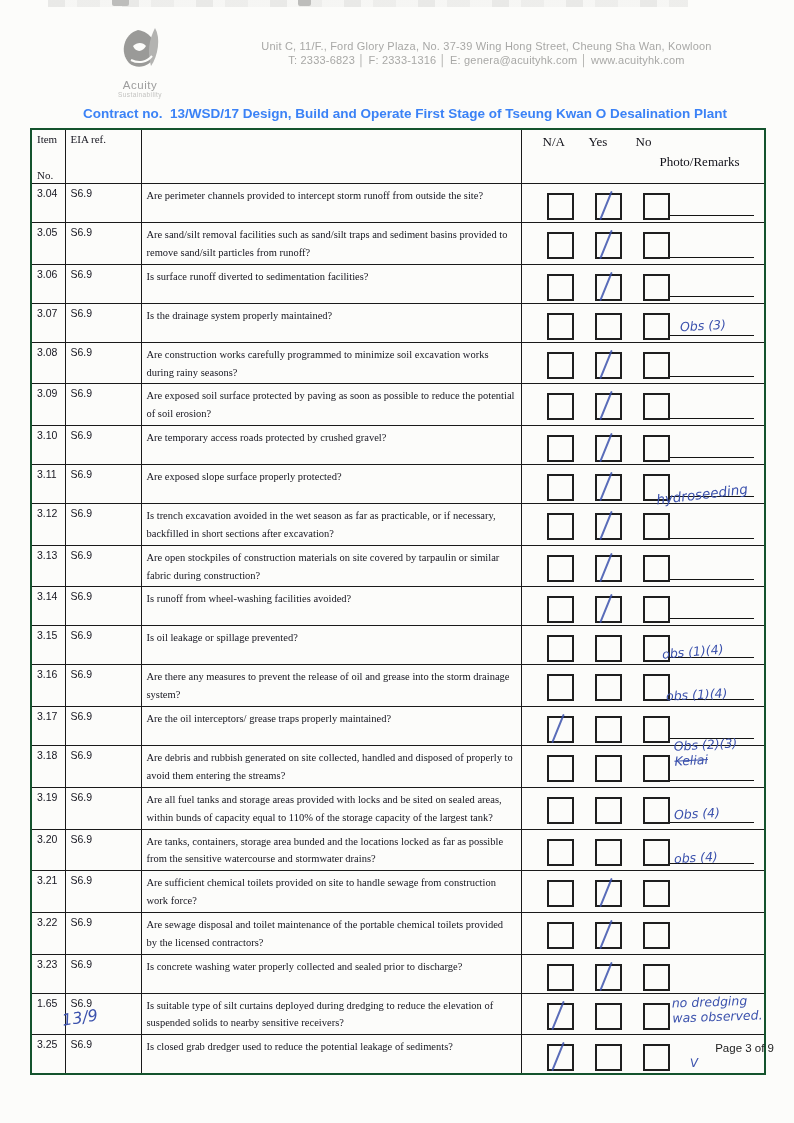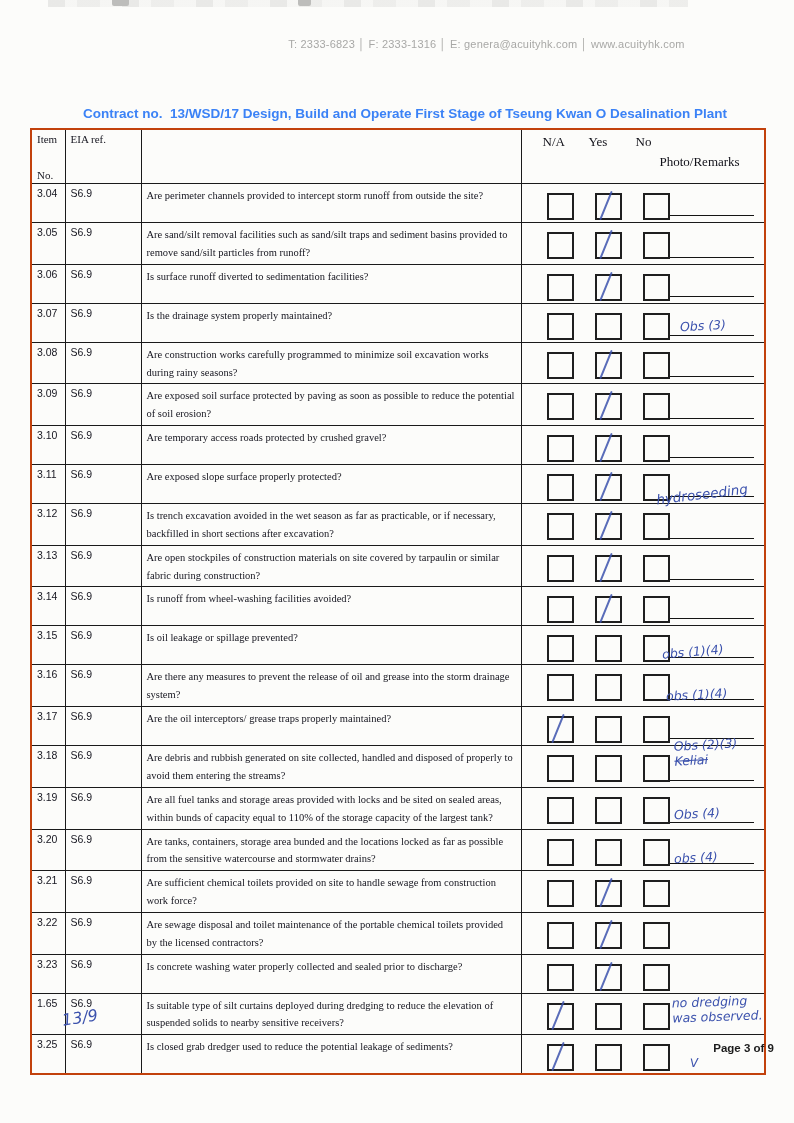--- a/index.html
+++ b/index.html
@@ -40,21 +40,21 @@
     white-space:pre-wrap;
   }
 
   
   table.checklist{
     position:absolute;left:30px;top:128px;width:734px;
     border-collapse:collapse;table-layout:fixed;
     font-size:10.5px;
   }
   table.checklist td{border:1.5px solid #1a1a1a;vertical-align:top;padding:3px 5px 2px;position:relative;}
-  table.checklist{border:2px solid #c2410c;}
+  table.checklist{border:2px solid #14532d;}
   thead td{height:42px;}
   tbody td{height:33px;}
   .c-item{font-family:"Liberation Sans",sans-serif;font-size:10.5px;padding-left:3px;}
   .c-eia{font-family:"Liberation Sans",sans-serif;font-size:10.5px;}
   thead .c-item,thead .c-eia{font-family:"Liberation Serif",serif;font-size:11px;}
   thead .c-item .h2{margin-top:24px;}
   .c-q span{line-height:1.7;display:block;}
   .c-check{padding:0;}
 
   .boxes{display:flex;gap:21px;margin:6px 0 0 20px;}
@@ -89,34 +89,45 @@
   .h-na{left:21px;} .h-yes{left:67px;} .h-no{left:114px;} .h-photo{left:138px;margin-top:20px;}
 
   
   .hw-note{
     position:absolute;left:62px;top:1008px;
     font-family:"DejaVu Sans",sans-serif;font-style:italic;
     color:var(--ink,#3c52ad);font-size:16px;transform:rotate(-9deg);
   }
   .page-num{
     position:absolute;right:20px;top:1042px;
-    font-family:"Liberation Sans",sans-serif;font-size:11.5px;font-weight:700;color:#1c1c1c;
+    font-family:"Liberation Sans",sans-serif;font-size:11.5px;font-weight:400;color:#1c1c1c;
   }
 </style>
 </head>
 <body>
 
 <div class="page">
 
   <div class="scan-edge"></div>
   <div class="scan-dot d1"></div>
   <div class="scan-dot d2"></div>
 
+  <div class="logo">
+    <svg width="58" height="52" viewBox="0 0 58 52">
+      <path d="M27 4 C13 8 8 26 18 37 C26 44 40 41 44 29 C47 18 40 6 27 4 Z" fill="#9a9a98"></path>
+      <path d="M44 2 C38 14 36 26 40 40 C47 30 50 12 44 2 Z" fill="#b3b3b1"></path>
+      <path d="M22 20 C26 16 32 16 35 20 C32 26 25 27 22 20 Z" fill="#fcfcfa"></path>
+      <path d="M20 34 C28 38 36 36 41 30" stroke="#fcfcfa" stroke-width="2" fill="none"></path>
+    </svg>
+    <div class="logo-name">Acuity</div>
+    <div class="logo-sub">Sustainability</div>
+  </div>
 
   <div class="header-text">
+    <div class="addr">Unit C, 11/F., Ford Glory Plaza, No. 37-39 Wing Hong Street, Cheung Sha Wan, Kowloon</div>
     <div class="contact">T: 2333-6823 │ F: 2333-1316 │ E: genera@acuityhk.com │ www.acuityhk.com</div>
   </div>
 
   <div class="doc-title">Contract no.  13/WSD/17 Design, Build and Operate First Stage of Tseung Kwan O Desalination Plant</div>
 
   <table class="checklist">
     <colgroup>
         <col style="width:34px">
         <col style="width:76px">
         <col style="width:380px">

